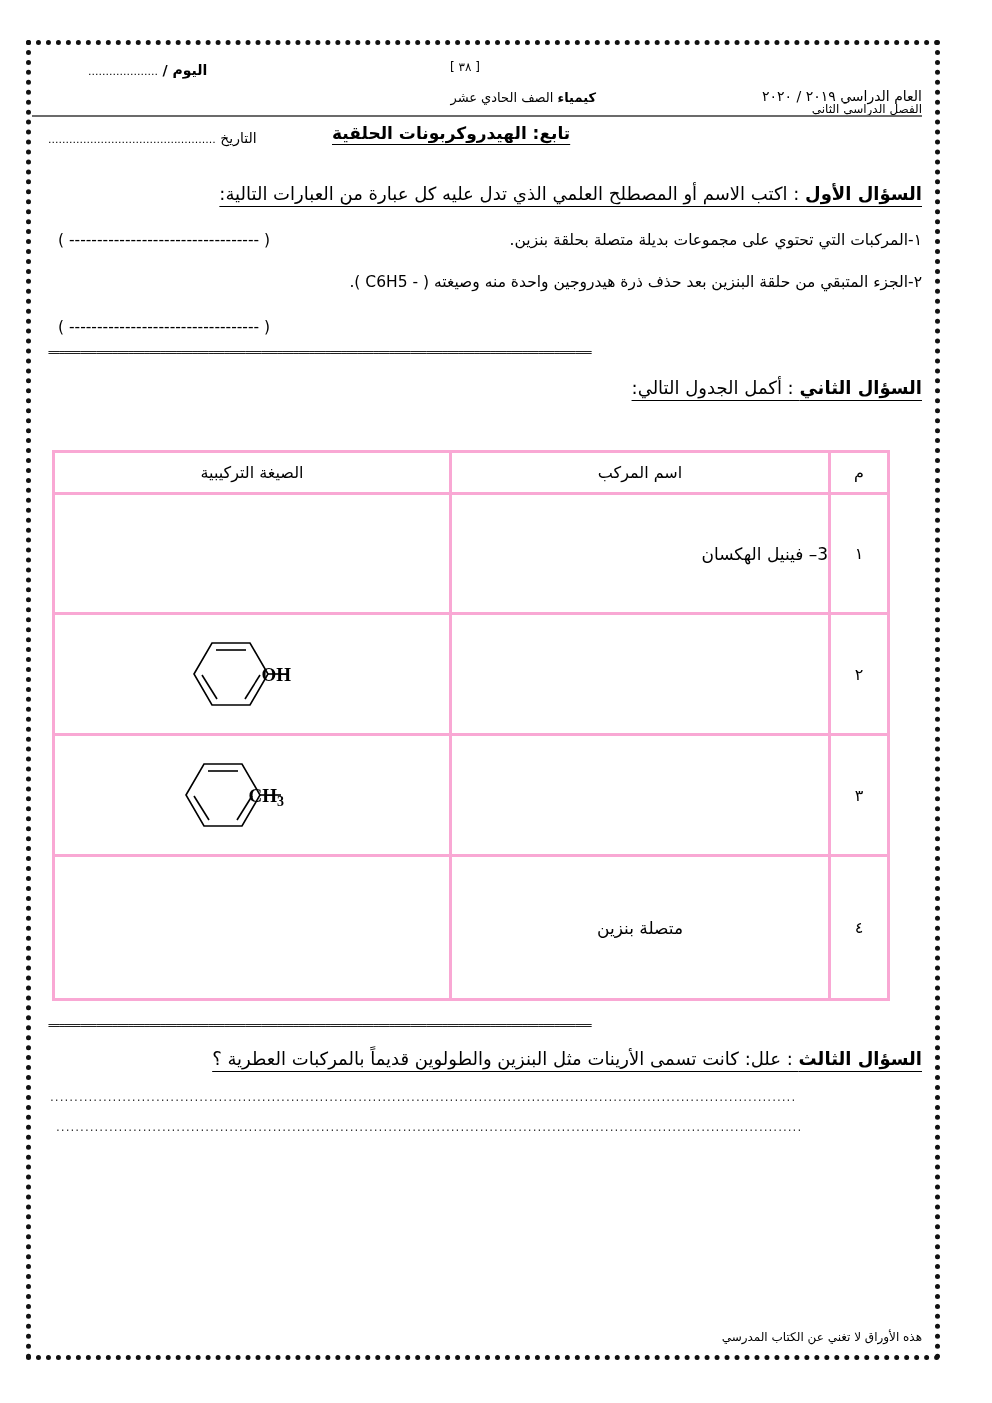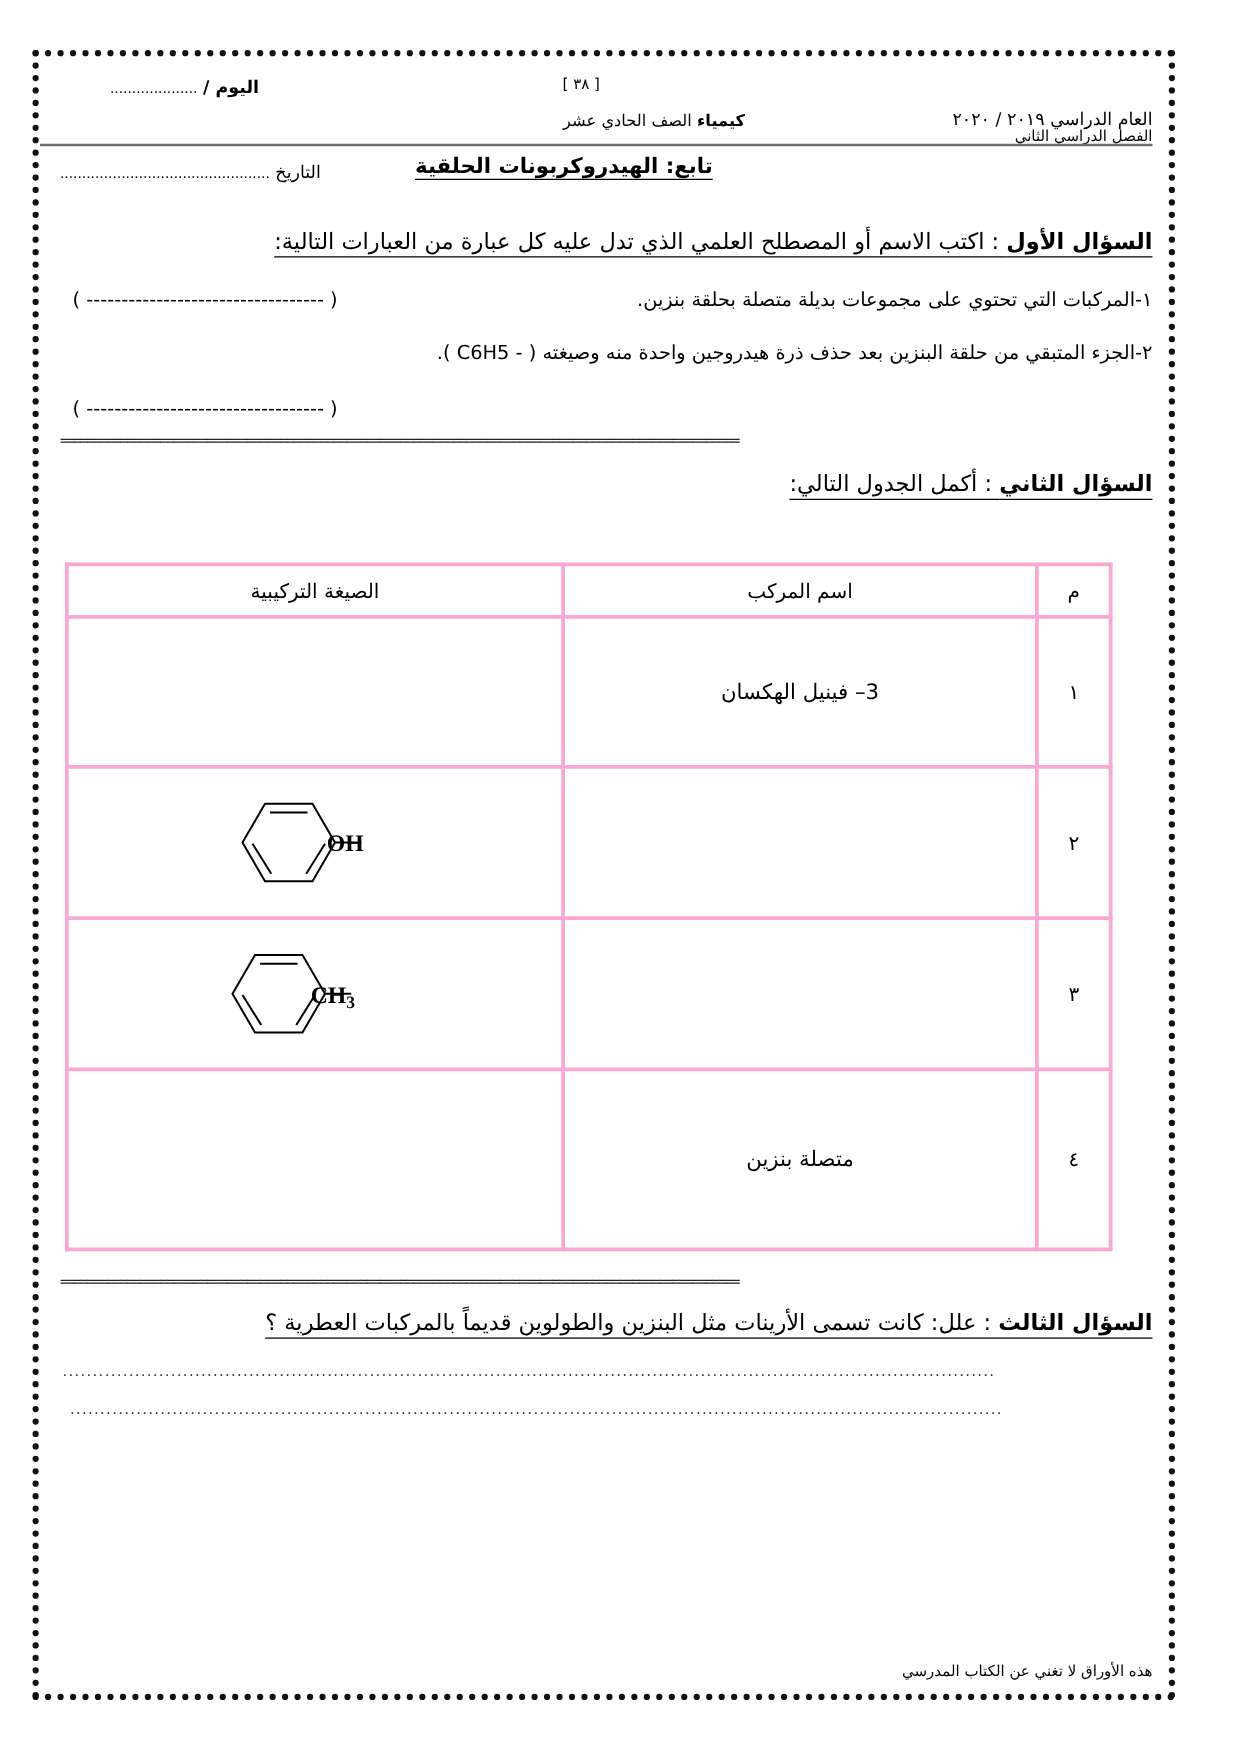--- a/index.html
+++ b/index.html
@@ -64,21 +64,21 @@
 
 <table class="grid">
   <tbody>
       <tr style="height:42px;">
     <th style="width:56px;">م</th>
     <th style="width:376px;">اسم المركب</th>
     <th>الصيغة التركيبية</th>
   </tr>
   <tr style="height:120px;">
     <td>١</td>
-    <td class="bold" style="font-size:17px;">3– فينيل الهكسان</td>
+    <td class="bold" style="font-size:17px;text-align:right;">3– فينيل الهكسان</td>
     <td></td>
   </tr>
   <tr style="height:121px;">
     <td>٢</td>
     <td></td>
     <td>
       <svg class="chem-svg" width="160" height="80" viewBox="0 0 160 80">
         <g stroke="#000" stroke-width="1.6" fill="none">
           <polygon points="22,40 40,9 78,9 96,40 78,71 40,71"></polygon>
           <line x1="44" y1="16" x2="74" y2="16"></line>

